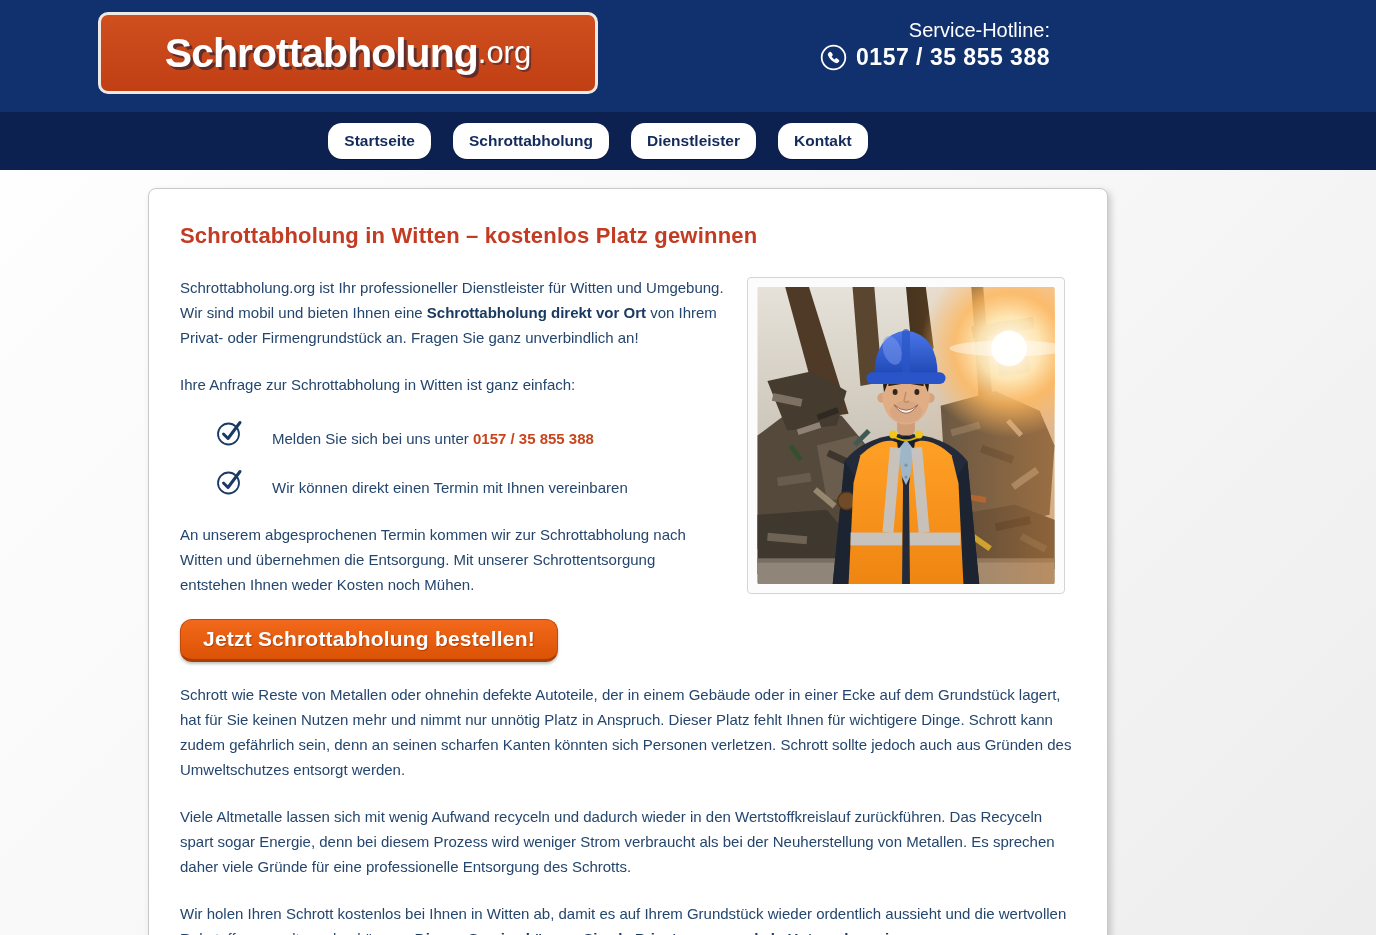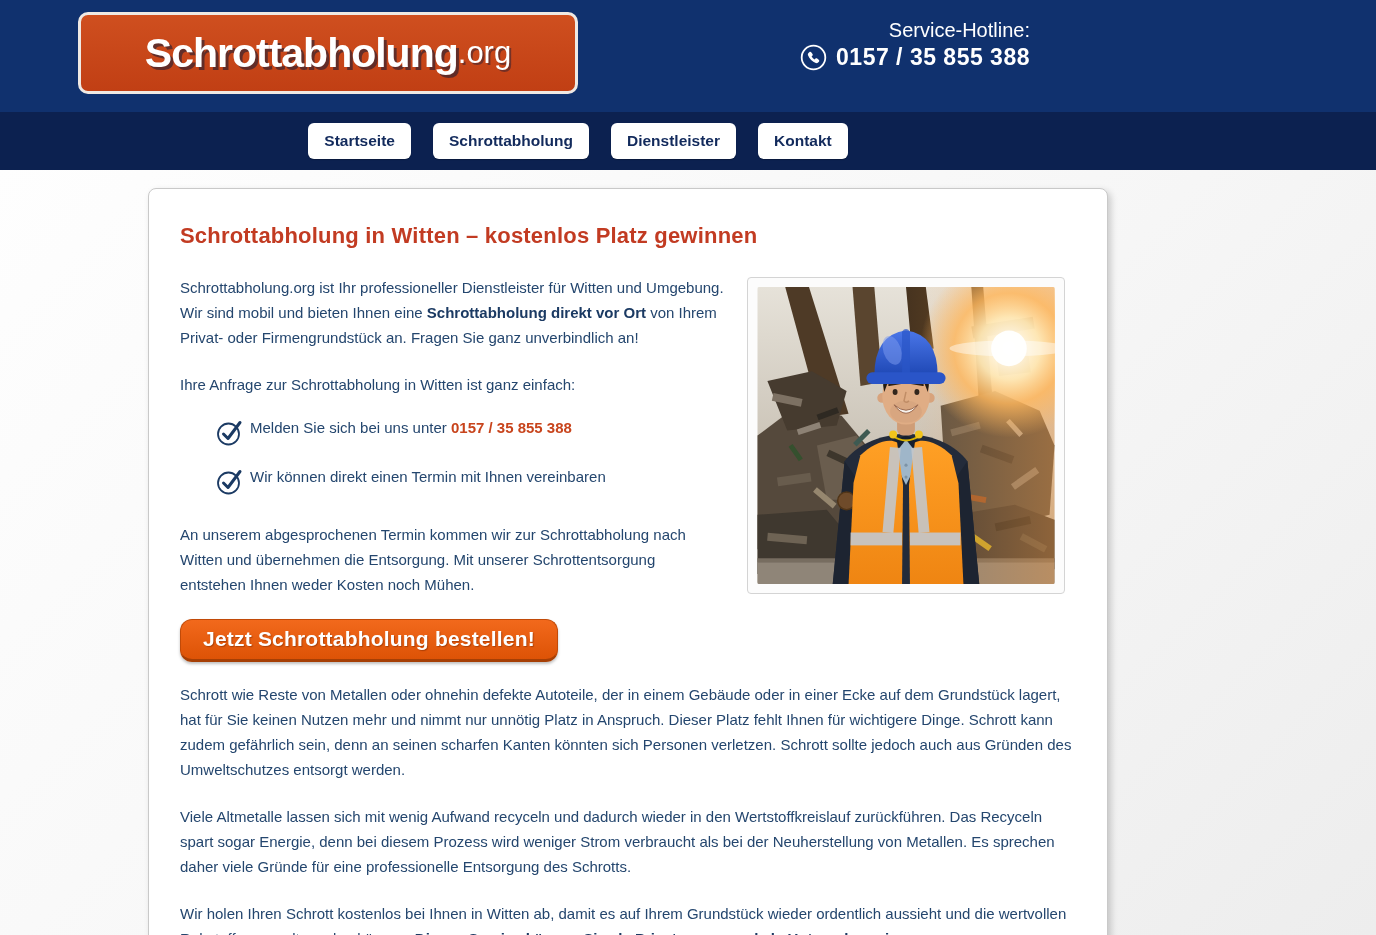--- a/index.html
+++ b/index.html
@@ -2,21 +2,21 @@
 <html lang="de"><head>
 <meta charset="utf-8">
 <style>
   * { margin:0; padding:0; box-sizing:border-box; }
   html,body { width:1376px; height:935px; overflow:hidden; }
   body {
     font-family:"Liberation Sans", sans-serif;
     background:linear-gradient(135deg,#ffffff 0%,#f7f7f7 55%,#ededed 100%);
     color:#24466e;
   }
-  .container { width:960px; margin-left:78px; position:relative;padding-left:40px; }
+  .container { width:960px; margin-left:98px; position:relative;padding-left:40px; }
 
   
   .topbar { height:112px; background:#10316e; }
   .topbar .container { height:100%; }
   .logo-box {
     position:absolute; left:0; top:12px; width:500px; height:82px;
     background:linear-gradient(#cf4f1f,#c13f14);
     border:3px solid #efe9e4; border-radius:10px;
     display:flex; align-items:center; justify-content:center;
     cursor:pointer;
@@ -34,21 +34,21 @@
   .hotline-number-row { display:flex; align-items:center; justify-content:flex-end; gap:9px; }
   .hotline-number { font-size:23px; font-weight:700; letter-spacing:.5px; }
   .phone-icon svg { display:block; }
 
   
   .navbar { height:58px; background:#0c2150; }
   .navbar .container { height:100%; display:flex; align-items:center; justify-content:center; gap:22px; }
   .nav-btn {
     background:#fff; color:#122a5c; font-family:"Liberation Sans", sans-serif;
     font-size:15.5px; font-weight:700;
-    border:none; border-radius:6px; padding:9px 16px; cursor:pointer;
+    border:none; border-radius:14px; padding:9px 16px; cursor:pointer;
     box-shadow:0 1px 1px rgba(0,0,0,.25);
   }
 
   
   .page { padding-top:18px; }
   .card {
     width:960px; margin-left:148px; min-height:900px;
     background:#fff; border:1px solid #c9c9c9; border-radius:8px 8px 0 0;
     box-shadow:3px 3px 7px rgba(0,0,0,.18);
     padding:34px 31px 20px;
@@ -59,21 +59,21 @@
     float:right; width:318px; height:317px;
     background:#fcfcfc; border:1px solid #d4d4d4; border-radius:4px;
     padding:9px; margin:2px 11px 16px 22px;
   }
   .photo-frame svg { display:block; border-radius:2px; }
 
   p.body-text { font-size:15px; line-height:25px; margin-bottom:22px; color:#24466e; }
   .seg-bold { font-weight:700; color:#1b3a63; }
 
   ul.checklist { list-style:none; margin:0 0 26px 36px; }
-  ul.checklist li { display:flex; align-items:flex-start; gap:6px; margin-bottom:21px; font-size:15px; }
+  ul.checklist li { display:flex; align-items:flex-end; gap:28px; margin-bottom:21px; font-size:15px; }
   .check-icon svg { display:block; }
 
   .cta-button {
     display:inline-block; margin:0 0 20px;
     background:linear-gradient(#f2691c,#dd5306);
     border:1px solid #c14a08; border-bottom:3px solid #a63f05;
     border-radius:12px; padding:7px 22px 8px;
     color:#fff; font-family:"Liberation Sans", sans-serif;
     font-size:21px; font-weight:700; letter-spacing:.2px; cursor:pointer;
     box-shadow:0 2px 3px rgba(0,0,0,.25);

